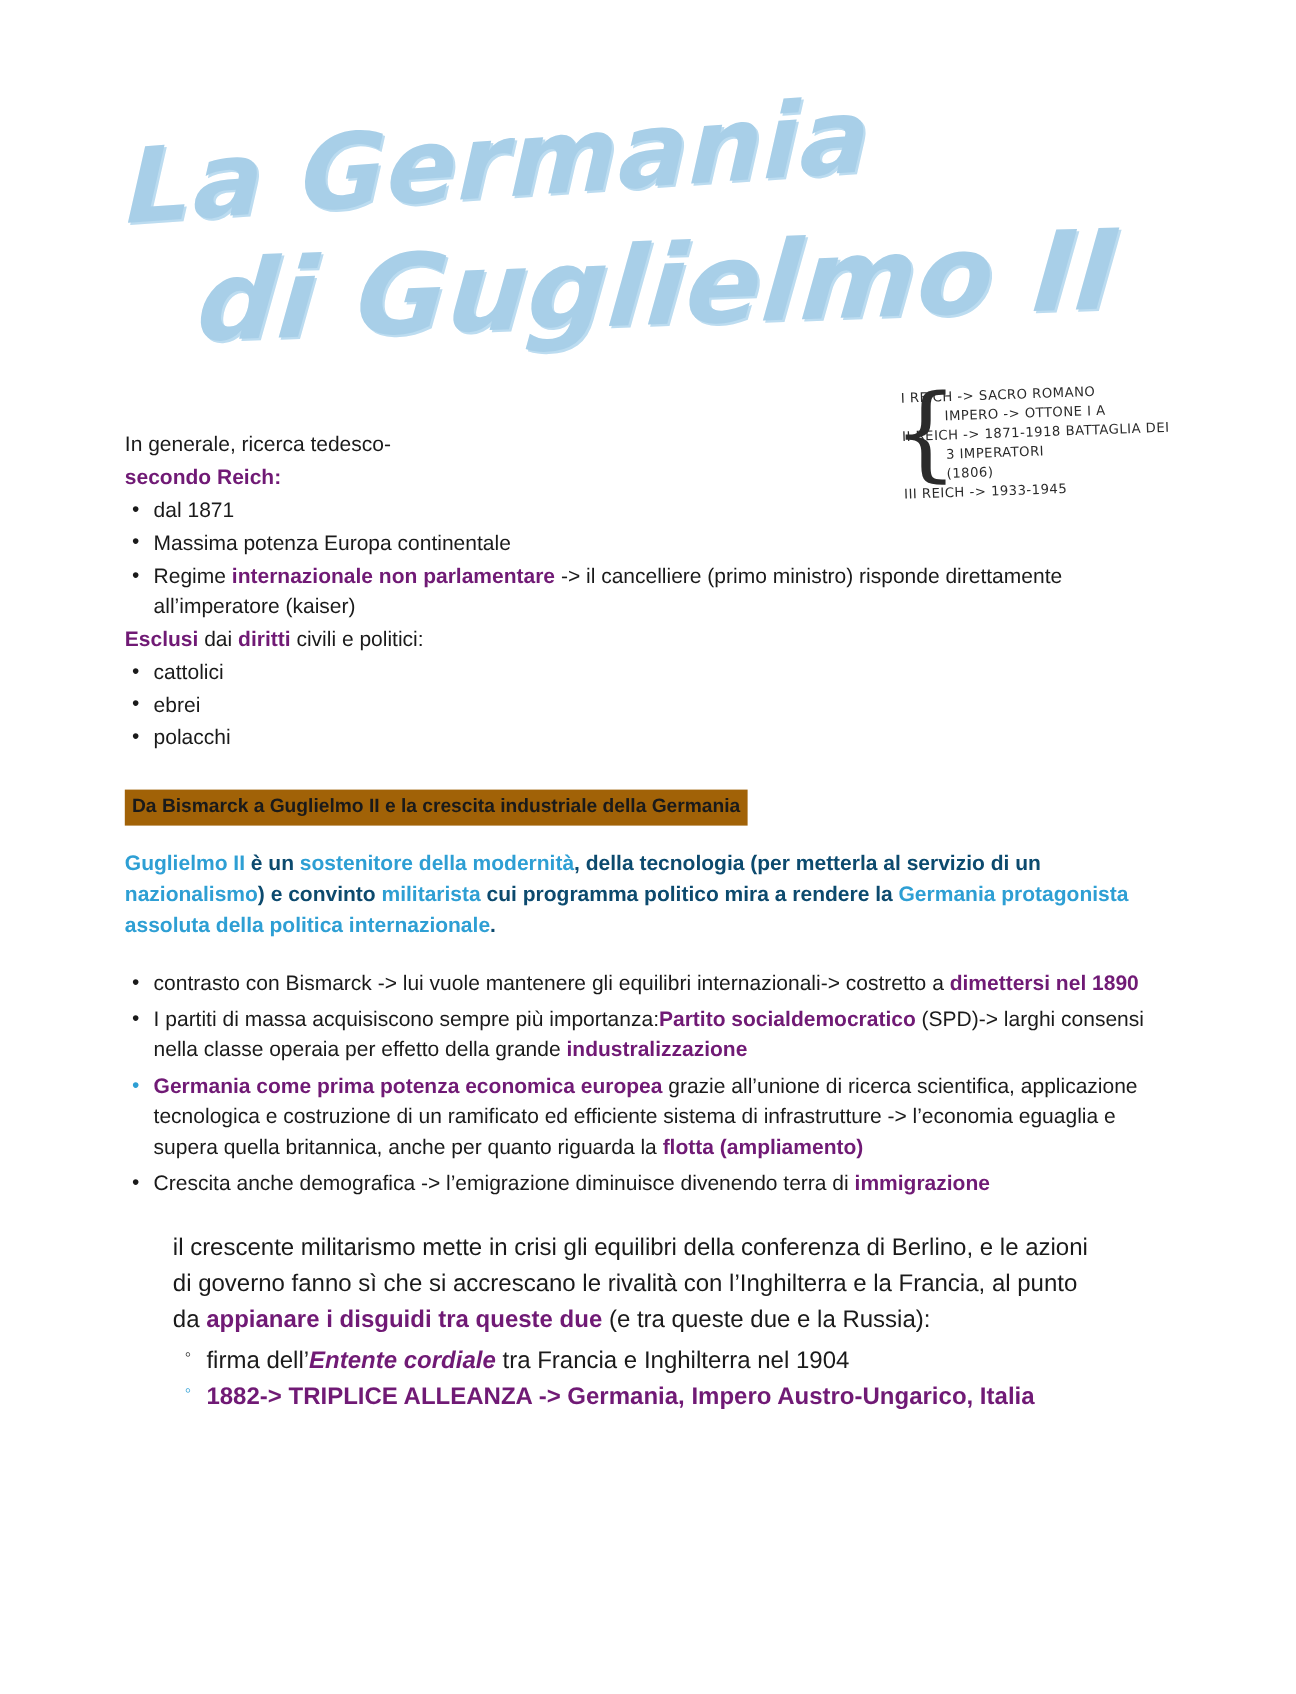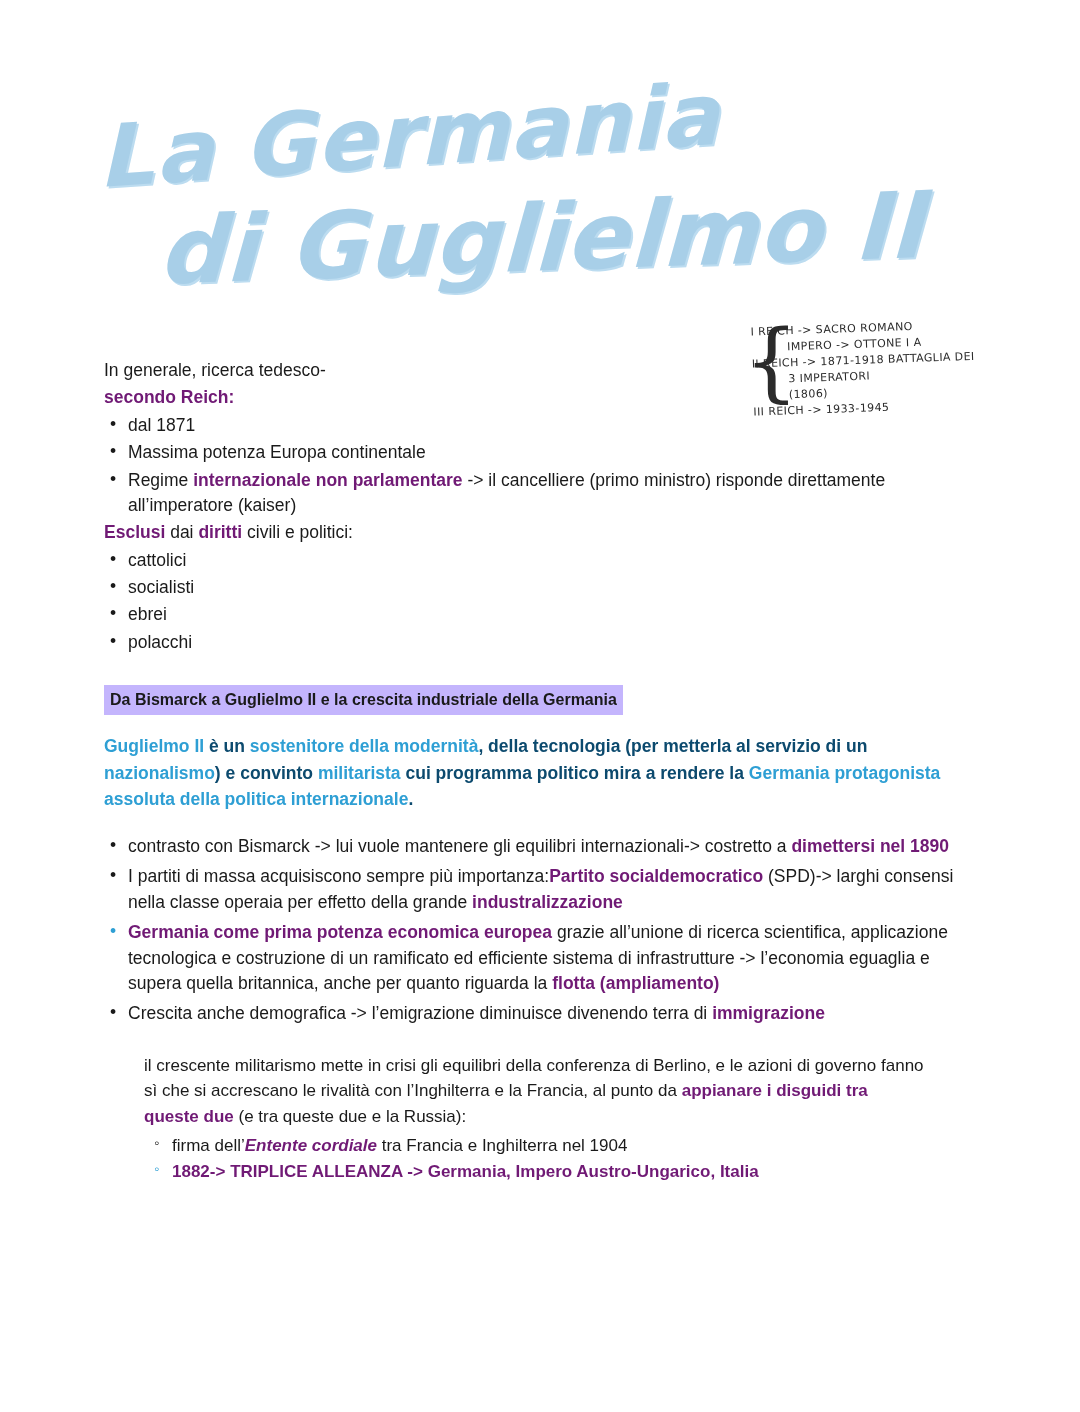--- a/index.html
+++ b/index.html
@@ -108,21 +108,21 @@
     content: "•";
     position: absolute;
     left: 6px;
     top: -1px;
     color: #1a1a1a;
   }
   ul.bul > li.blue-bullet:before { color: #2e9fd4; }
 
   .section-head {
     display: inline-block;
-    background: #c4b5fd;
+    background: #a16207;
     font-weight: bold;
     font-size: 16px;
     padding: 3px 6px 4px 6px;
     margin-top: 28px;
     margin-bottom: 18px;
   }
 
   .intro-para {
     color: #2e9fd4;
     font-weight: bold;
@@ -144,21 +144,21 @@
     position: absolute;
     left: 6px;
     top: -1px;
     color: #1a1a1a;
   }
   ul.bul2 > li.blue-bullet:before { color: #2e9fd4; }
 
   .tail-block {
     margin-top: 26px;
     margin-left: 40px;
-    font-size: 17px;
+    font-size: 20px;
     line-height: 1.5;
     width: 780px;
   }
   ul.circ {
     list-style: none;
     margin: 4px 0 0 0;
     padding: 0;
   }
   ul.circ > li {
     position: relative;
@@ -216,21 +216,20 @@
         <span>Regime </span><span class="blue">internazionale non parlamentare</span><span> -&gt; il cancelliere (primo ministro) risponde direttamente all’imperatore (kaiser)</span>
       </li>
     </ul>
 
     <p class="para">
       <span class="blue">Esclusi</span><span> dai </span><span class="blue">diritti</span><span> civili e politici:</span>
     </p>
 
     <ul class="bul">
       <li><span>cattolici</span></li>
-      <li><span>socialisti</span></li>
       <li><span>ebrei</span></li>
       <li><span>polacchi</span></li>
     </ul>
 
     <div class="section-head">Da Bismarck a Guglielmo II e la crescita industriale della Germania</div>
 
     <p class="intro-para">
       <span>Guglielmo II</span><span class="dark"> è un </span><span>sostenitore della modernità</span><span class="dark">, della tecnologia (per metterla al servizio di un </span><span>nazionalismo</span><span class="dark">) e convinto </span><span>militarista</span><span class="dark"> cui programma politico mira a rendere la </span><span>Germania protagonista assoluta della politica internazionale</span><span class="dark">.</span>
     </p>
 

